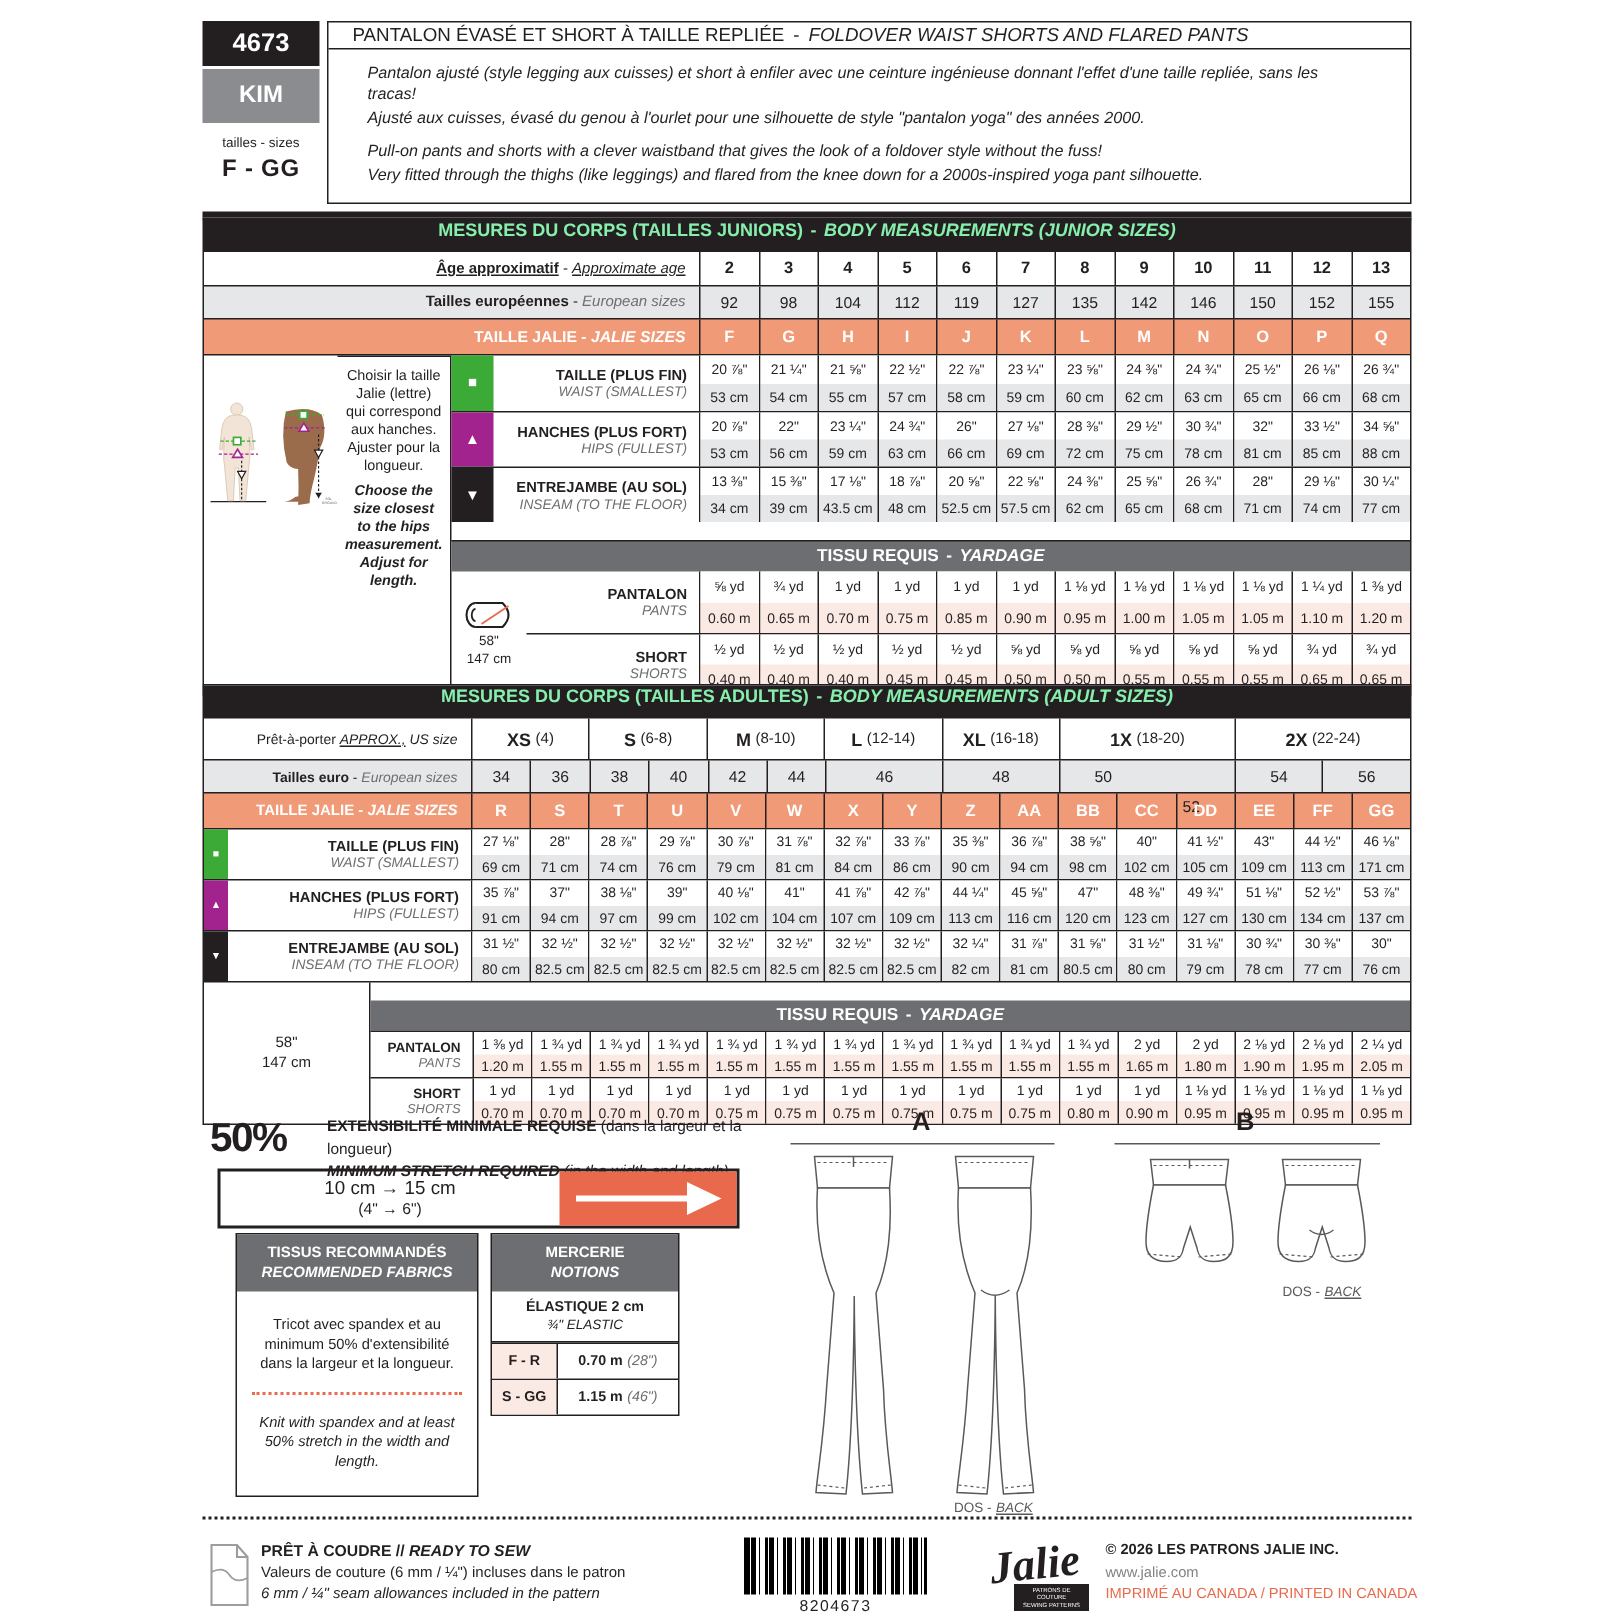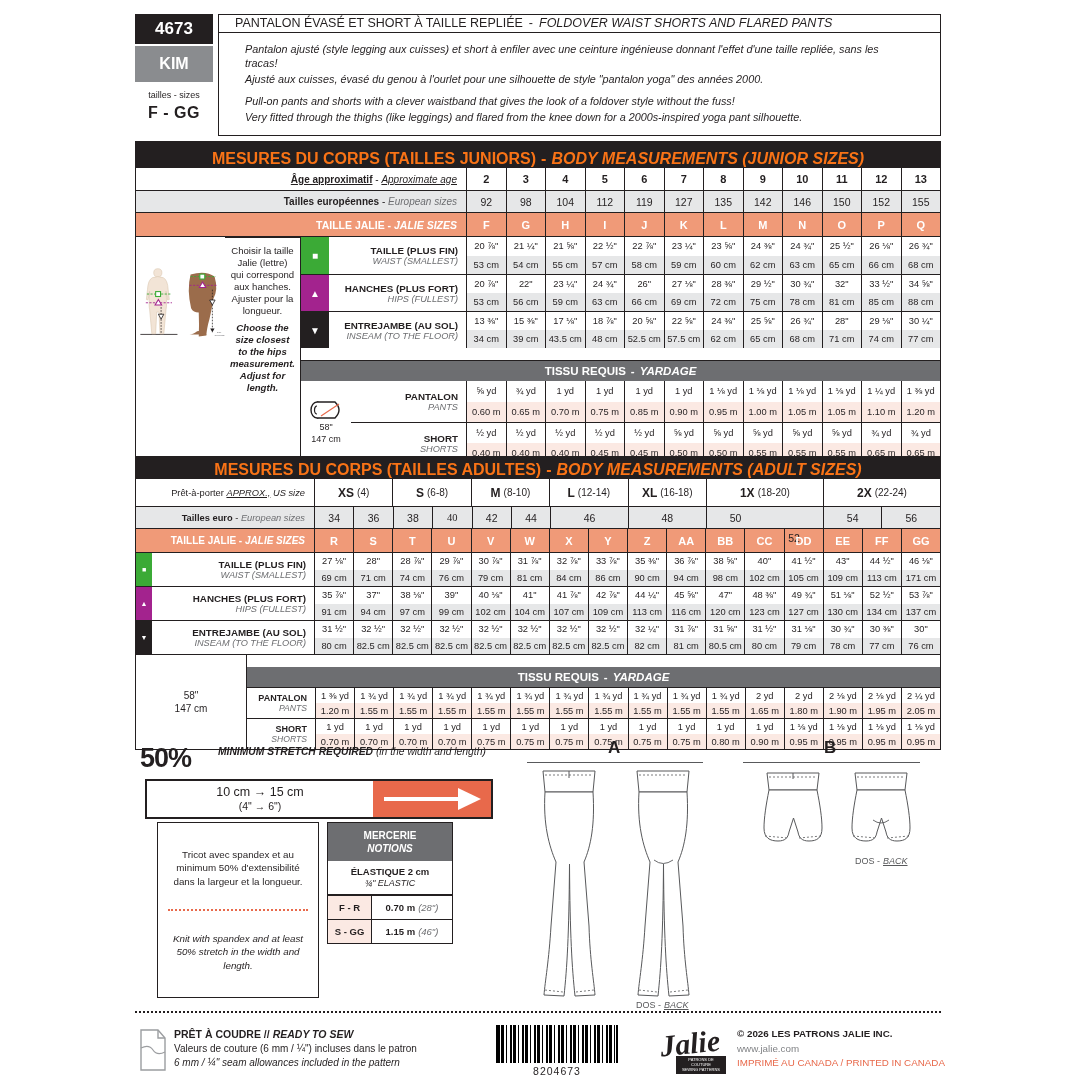--- a/index.html
+++ b/index.html
@@ -22,21 +22,21 @@
   #hdr-title{height:32px;border-bottom:1.5px solid var(--ink);display:flex;align-items:center;padding-left:16px;font-size:12.5px;font-weight:normal;}
   #hdr-title .en{font-style:italic;margin-left:6px;}
   #hdr-title .sep{margin-left:6px;}
   #hdr-desc{flex:1;padding:9px 26px;font-size:10.8px;font-style:italic;line-height:1.3;}
   #hdr-desc p{margin-bottom:2px;}
   #hdr-desc .gap{height:6px;}
   #bar-divider{position:absolute;left:135px;top:141px;width:806px;height:6px;background:var(--ink);}
 
   
   .tbl{position:absolute;left:135px;width:806px;border:1.5px solid var(--ink);background:#fff;}
-  .secbar{background:var(--ink);color:#f97316;font-weight:bold;font-size:16px;display:flex;align-items:flex-end;justify-content:center;}
+  .secbar{background:var(--ink);color:#86efac;font-weight:bold;font-size:12px;display:flex;align-items:flex-start;justify-content:center;}
   .secbar .en,.graybar .en{font-style:italic;margin-left:5px;}
   .secbar .sep,.graybar .sep{margin-left:5px;}
   .graybar{background:var(--dgray);color:#fff;font-weight:bold;font-size:11.5px;display:flex;align-items:center;justify-content:center;margin-top:12px;}
   .trow{display:flex;border-top:1px solid var(--ink);}
   .lblcell{display:flex;align-items:center;justify-content:flex-end;padding-right:9px;text-align:right;}
   .cells{flex:1;display:flex;}
   .c1{flex:1;border-left:1px solid var(--ink);display:flex;align-items:center;justify-content:center;font-size:10.5px;}
   .bold .c1{font-weight:bold;font-size:11px;}
   .salmonrow{background:var(--salmon);color:#fff;}
   .salmonrow .c1{font-weight:bold;font-size:11px;color:#fff;}
@@ -634,21 +634,21 @@
       <div class="cells eurogrp">
           <div class="grp" style="flex-grow: 2;">
             <span class="gb">34</span>
           </div>
           <div class="grp" style="flex-grow: 2;">
             <span class="gb">36</span>
           </div>
           <div class="grp" style="flex-grow: 2;">
             <span class="gb">38</span>
           </div>
-          <div class="grp" style="flex-grow: 2; font-family: Liberation Serif, serif;">
+          <div class="grp" style="flex-grow: 2;">
             <span class="gb">40</span>
           </div>
           <div class="grp" style="flex-grow: 2;">
             <span class="gb">42</span>
           </div>
           <div class="grp" style="flex-grow: 2;">
             <span class="gb">44</span>
           </div>
           <div class="grp" style="flex-grow: 4;">
             <span class="gb">46</span>
@@ -1067,37 +1067,42 @@
               </div>
             </div>
         </div>
       </div>
     </div>
   </div>
 
   <div id="stretch">
     <div id="pct">50%</div>
     <div id="stxt">
+      <div><span class="b">EXTENSIBILITÉ MINIMALE REQUISE</span> <span>(dans la largeur et la longueur)</span></div>
       <div class="i"><span class="b">MINIMUM STRETCH REQUIRED</span> <span>(in the width and length)</span></div>
     </div>
     <div id="sbox">
       <div class="white">
         <div class="r1">10 cm → 15 cm</div>
         <div class="r2">(4" → 6")</div>
       </div>
       <div class="orange">
         <svg width="104" height="28" viewBox="0 0 104 28">
           <line x1="4" y1="14" x2="82" y2="14" stroke="#fff" stroke-width="4"></line>
           <path d="M78,3 L101,14 L78,25 Z" fill="#fff"></path>
         </svg>
       </div>
     </div>
   </div>
 
   <div class="infobox" id="fabrics">
+    <div class="bhead">
+      <span>TISSUS RECOMMANDÉS</span>
+      <span class="en">RECOMMENDED FABRICS</span>
+    </div>
     <div id="fabbody">
       <div>Tricot avec spandex et au minimum 50% d'extensibilité dans la largeur et la longueur.</div>
       <div id="fabsep"></div>
       <div class="en">Knit with spandex and at least 50% stretch in the width and length.</div>
     </div>
   </div>
 
   <div class="infobox" id="notions">
     <div class="bhead">
       <span>MERCERIE</span>

